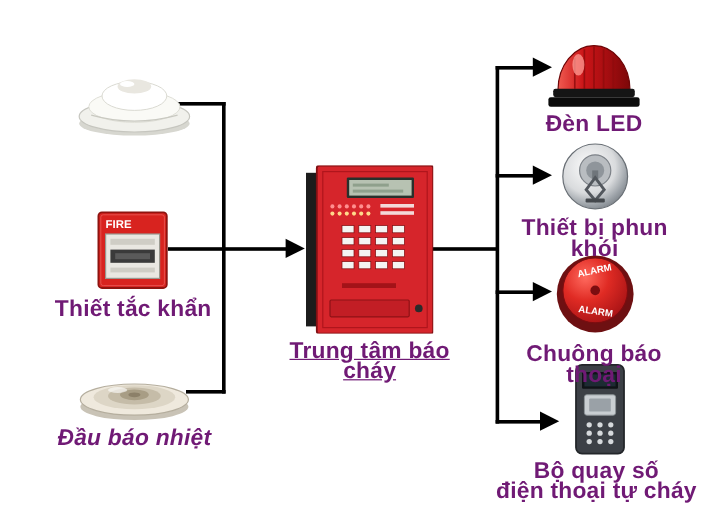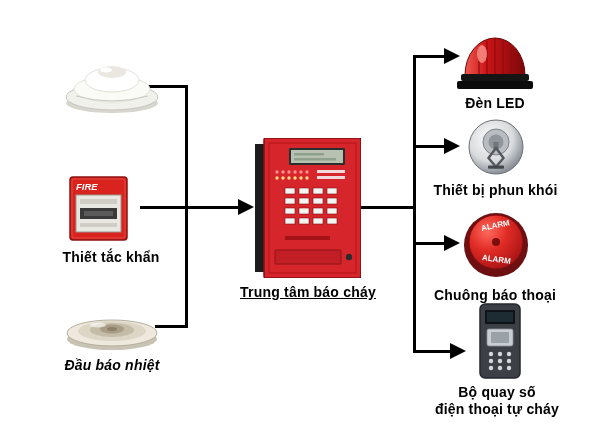--- a/index.html
+++ b/index.html
@@ -5,21 +5,21 @@
   html,body{margin:0;padding:0;}
   body{
     width:600px;height:425px;position:relative;background:#ffffff;
     font-family:"Liberation Sans", sans-serif;overflow:hidden;
   }
   .canvas{position:absolute;inset:0;}
   .device{position:absolute;}
   .device svg{display:block;width:100%;height:100%;}
   .node-label{
     position:absolute;text-align:center;font-weight:bold;
-    font-size:14px;line-height:17px;color:#000000;letter-spacing:0.2px;
+    font-size:19px;line-height:17px;color:#701a75;letter-spacing:0.2px;
   }
   .line{position:absolute;background:#000;}
   .arrow-right{
     position:absolute;width:0;height:0;
     border-top:8px solid transparent;border-bottom:8px solid transparent;
     border-left:16px solid #000;
   }
 </style>
 </head>
 <body>
@@ -52,21 +52,21 @@
       <ellipse cx="50" cy="51" rx="46" ry="10" fill="#d7d7d0"></ellipse>
       <ellipse cx="50" cy="45" rx="46" ry="13" fill="#f1f1ec" stroke="#c6c6bf" stroke-width="1"></ellipse>
       <ellipse cx="50" cy="37" rx="38" ry="13" fill="#fafaf6" stroke="#dddcd4" stroke-width="0.8"></ellipse>
       <ellipse cx="50" cy="28" rx="27" ry="12" fill="#ffffff" stroke="#d8d8d0" stroke-width="0.8"></ellipse>
       <ellipse cx="50" cy="20" rx="14" ry="6" fill="#e9e7e0"></ellipse>
       <ellipse cx="44" cy="18" rx="6" ry="2.5" fill="#ffffff"></ellipse>
       <path d="M14 44 q36 10 72 0" stroke="#c9c9c1" stroke-width="1" fill="none"></path>
     </svg>
   </div>
 
-  <div class="device" style="left:68px;top:175px;width:62px;height:68px;font-style:italic;">
+  <div class="device" style="left:80px;top:175px;width:62px;height:68px;">
     <svg viewBox="0 0 62 68">
       <rect x="2" y="2" width="57" height="63" rx="3" fill="#d8231f" stroke="#8e1410" stroke-width="1.5"></rect>
       <rect x="4" y="4" width="53" height="59" rx="2" fill="none" stroke="#f0726e" stroke-width="0.8" opacity="0.6"></rect>
       <text x="8" y="15" font-size="9.5" font-weight="bold" fill="#ffffff" font-family="Liberation Sans, sans-serif">FIRE</text>
       <rect x="8" y="20" width="45" height="37" fill="#e9e7e1" stroke="#98988f" stroke-width="1"></rect>
       <rect x="12" y="24" width="37" height="5" fill="#cfcdc5"></rect>
       <rect x="12" y="33" width="37" height="11" fill="#3a3a3a"></rect>
       <rect x="16" y="36" width="29" height="5" fill="#5a5a5a"></rect>
       <rect x="12" y="48" width="37" height="4" fill="#cfcdc5"></rect>
     </svg>

